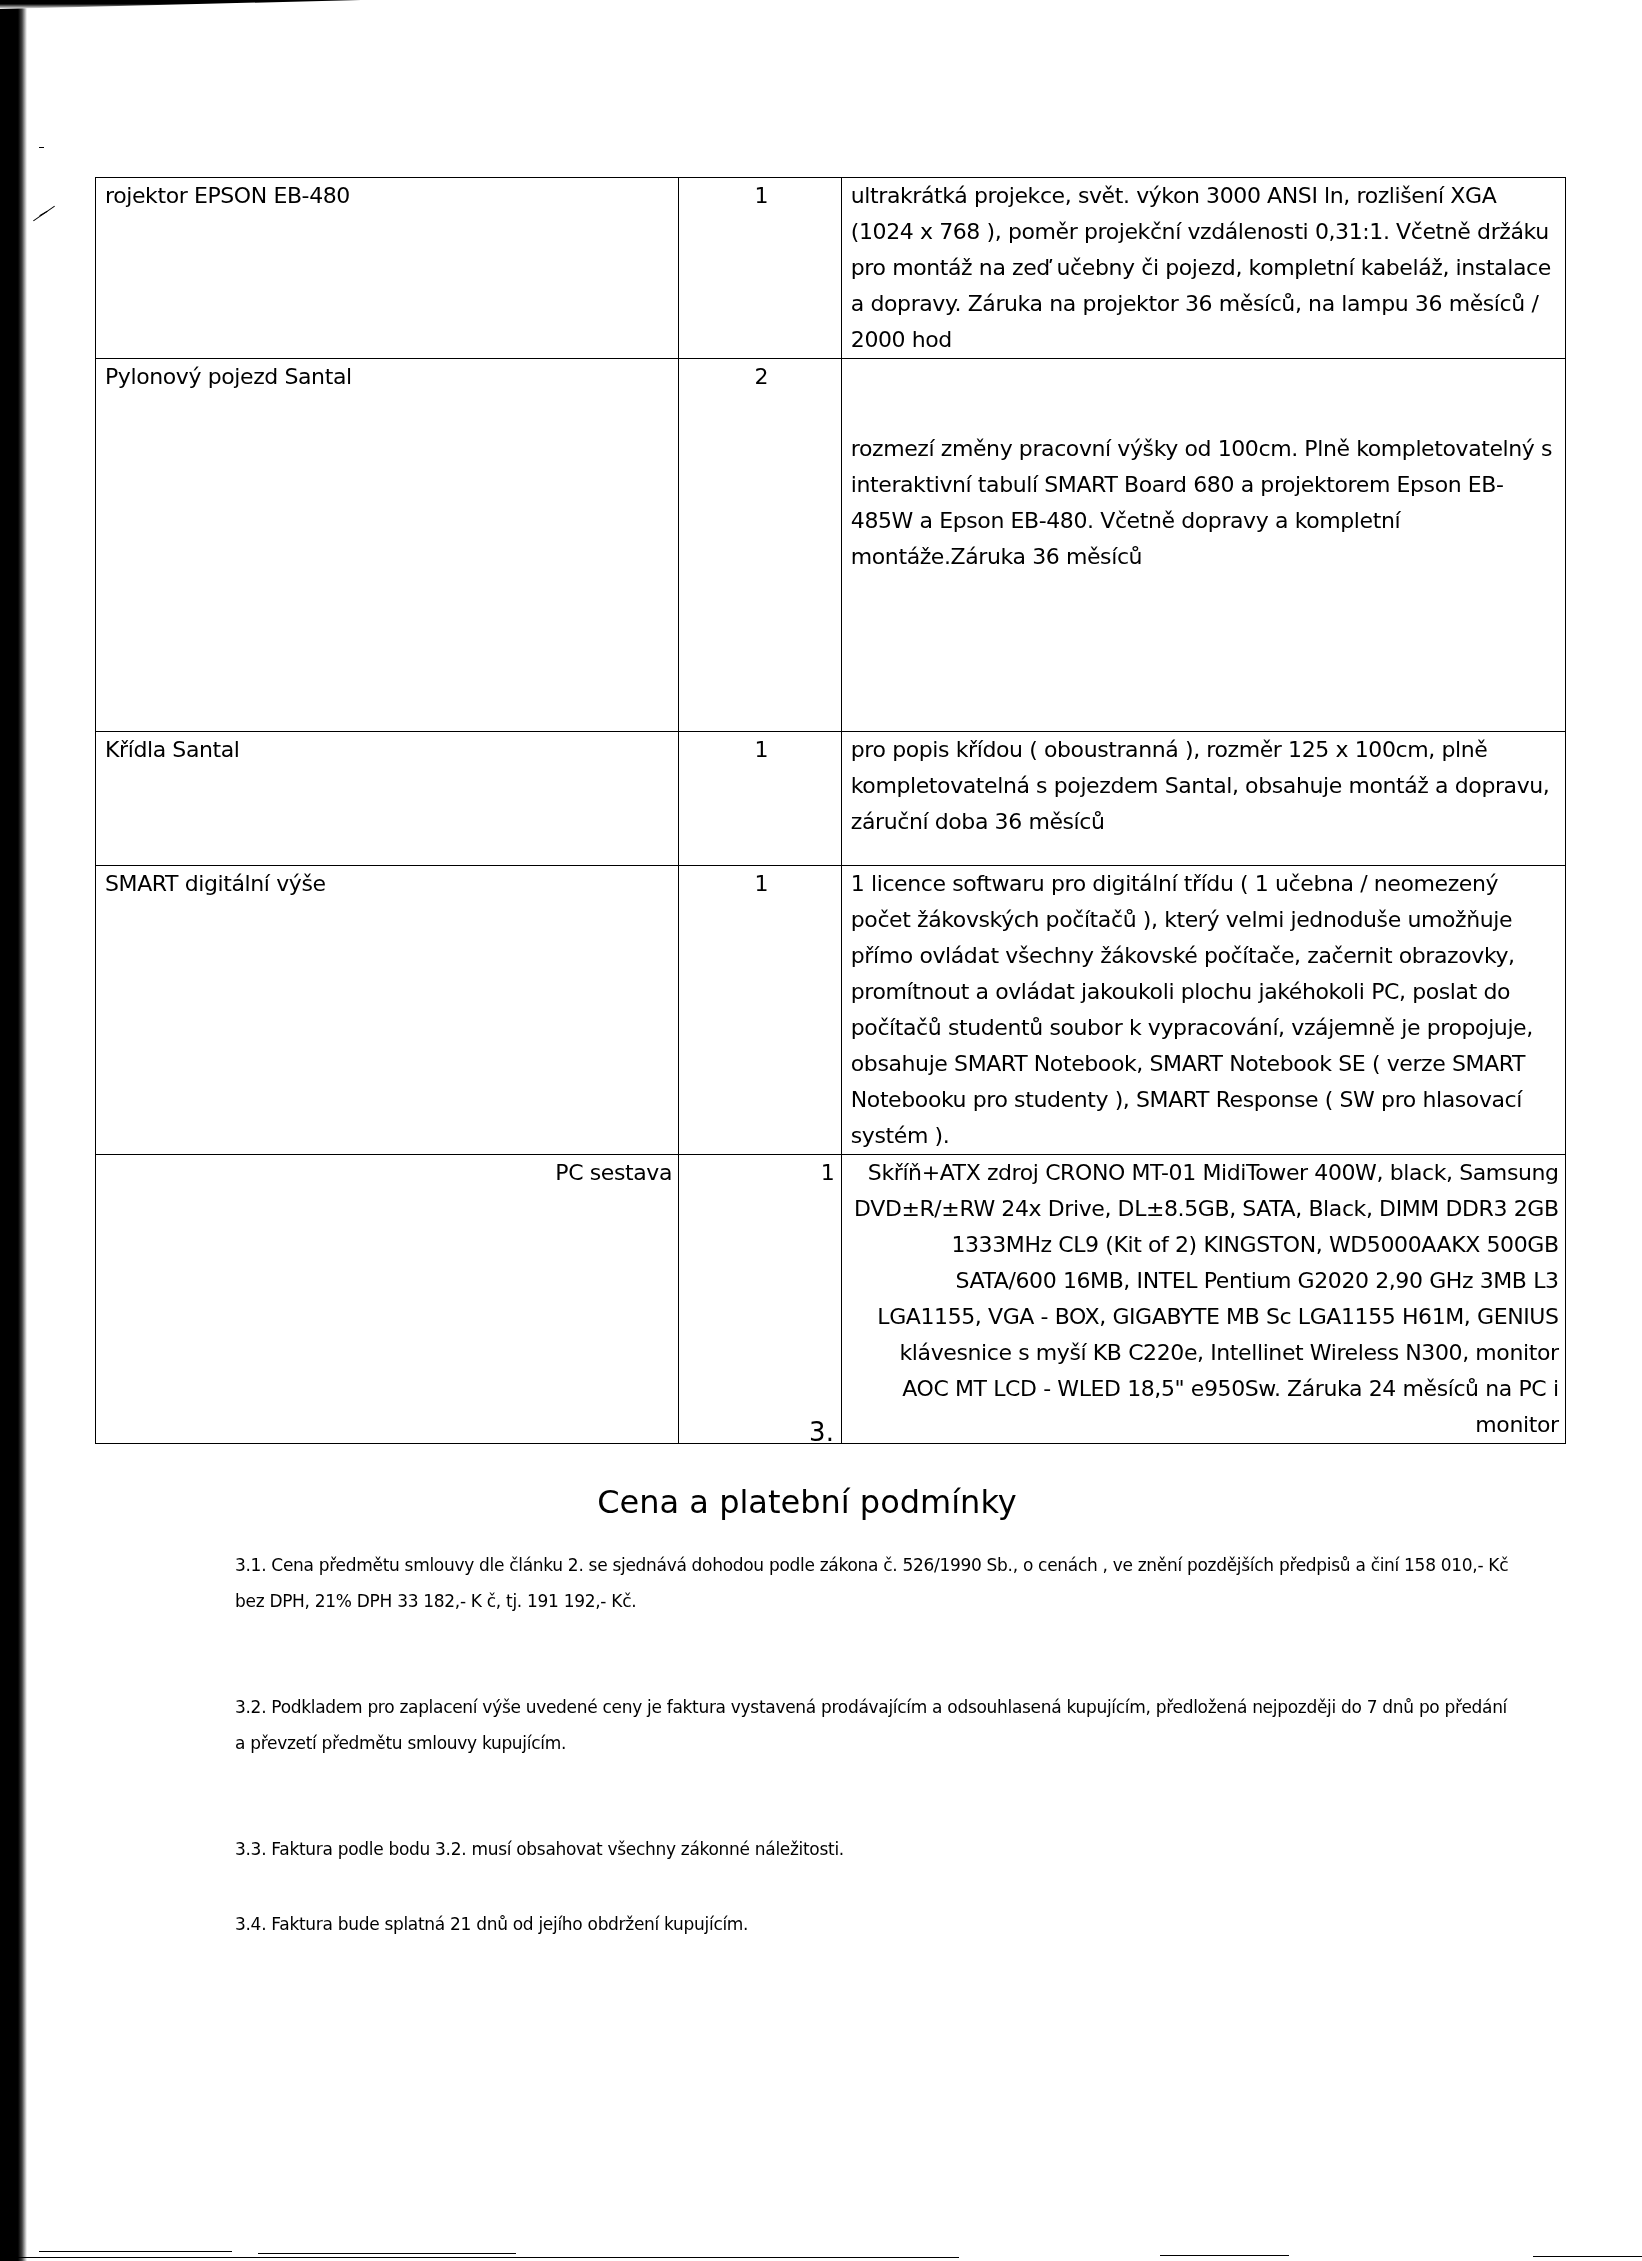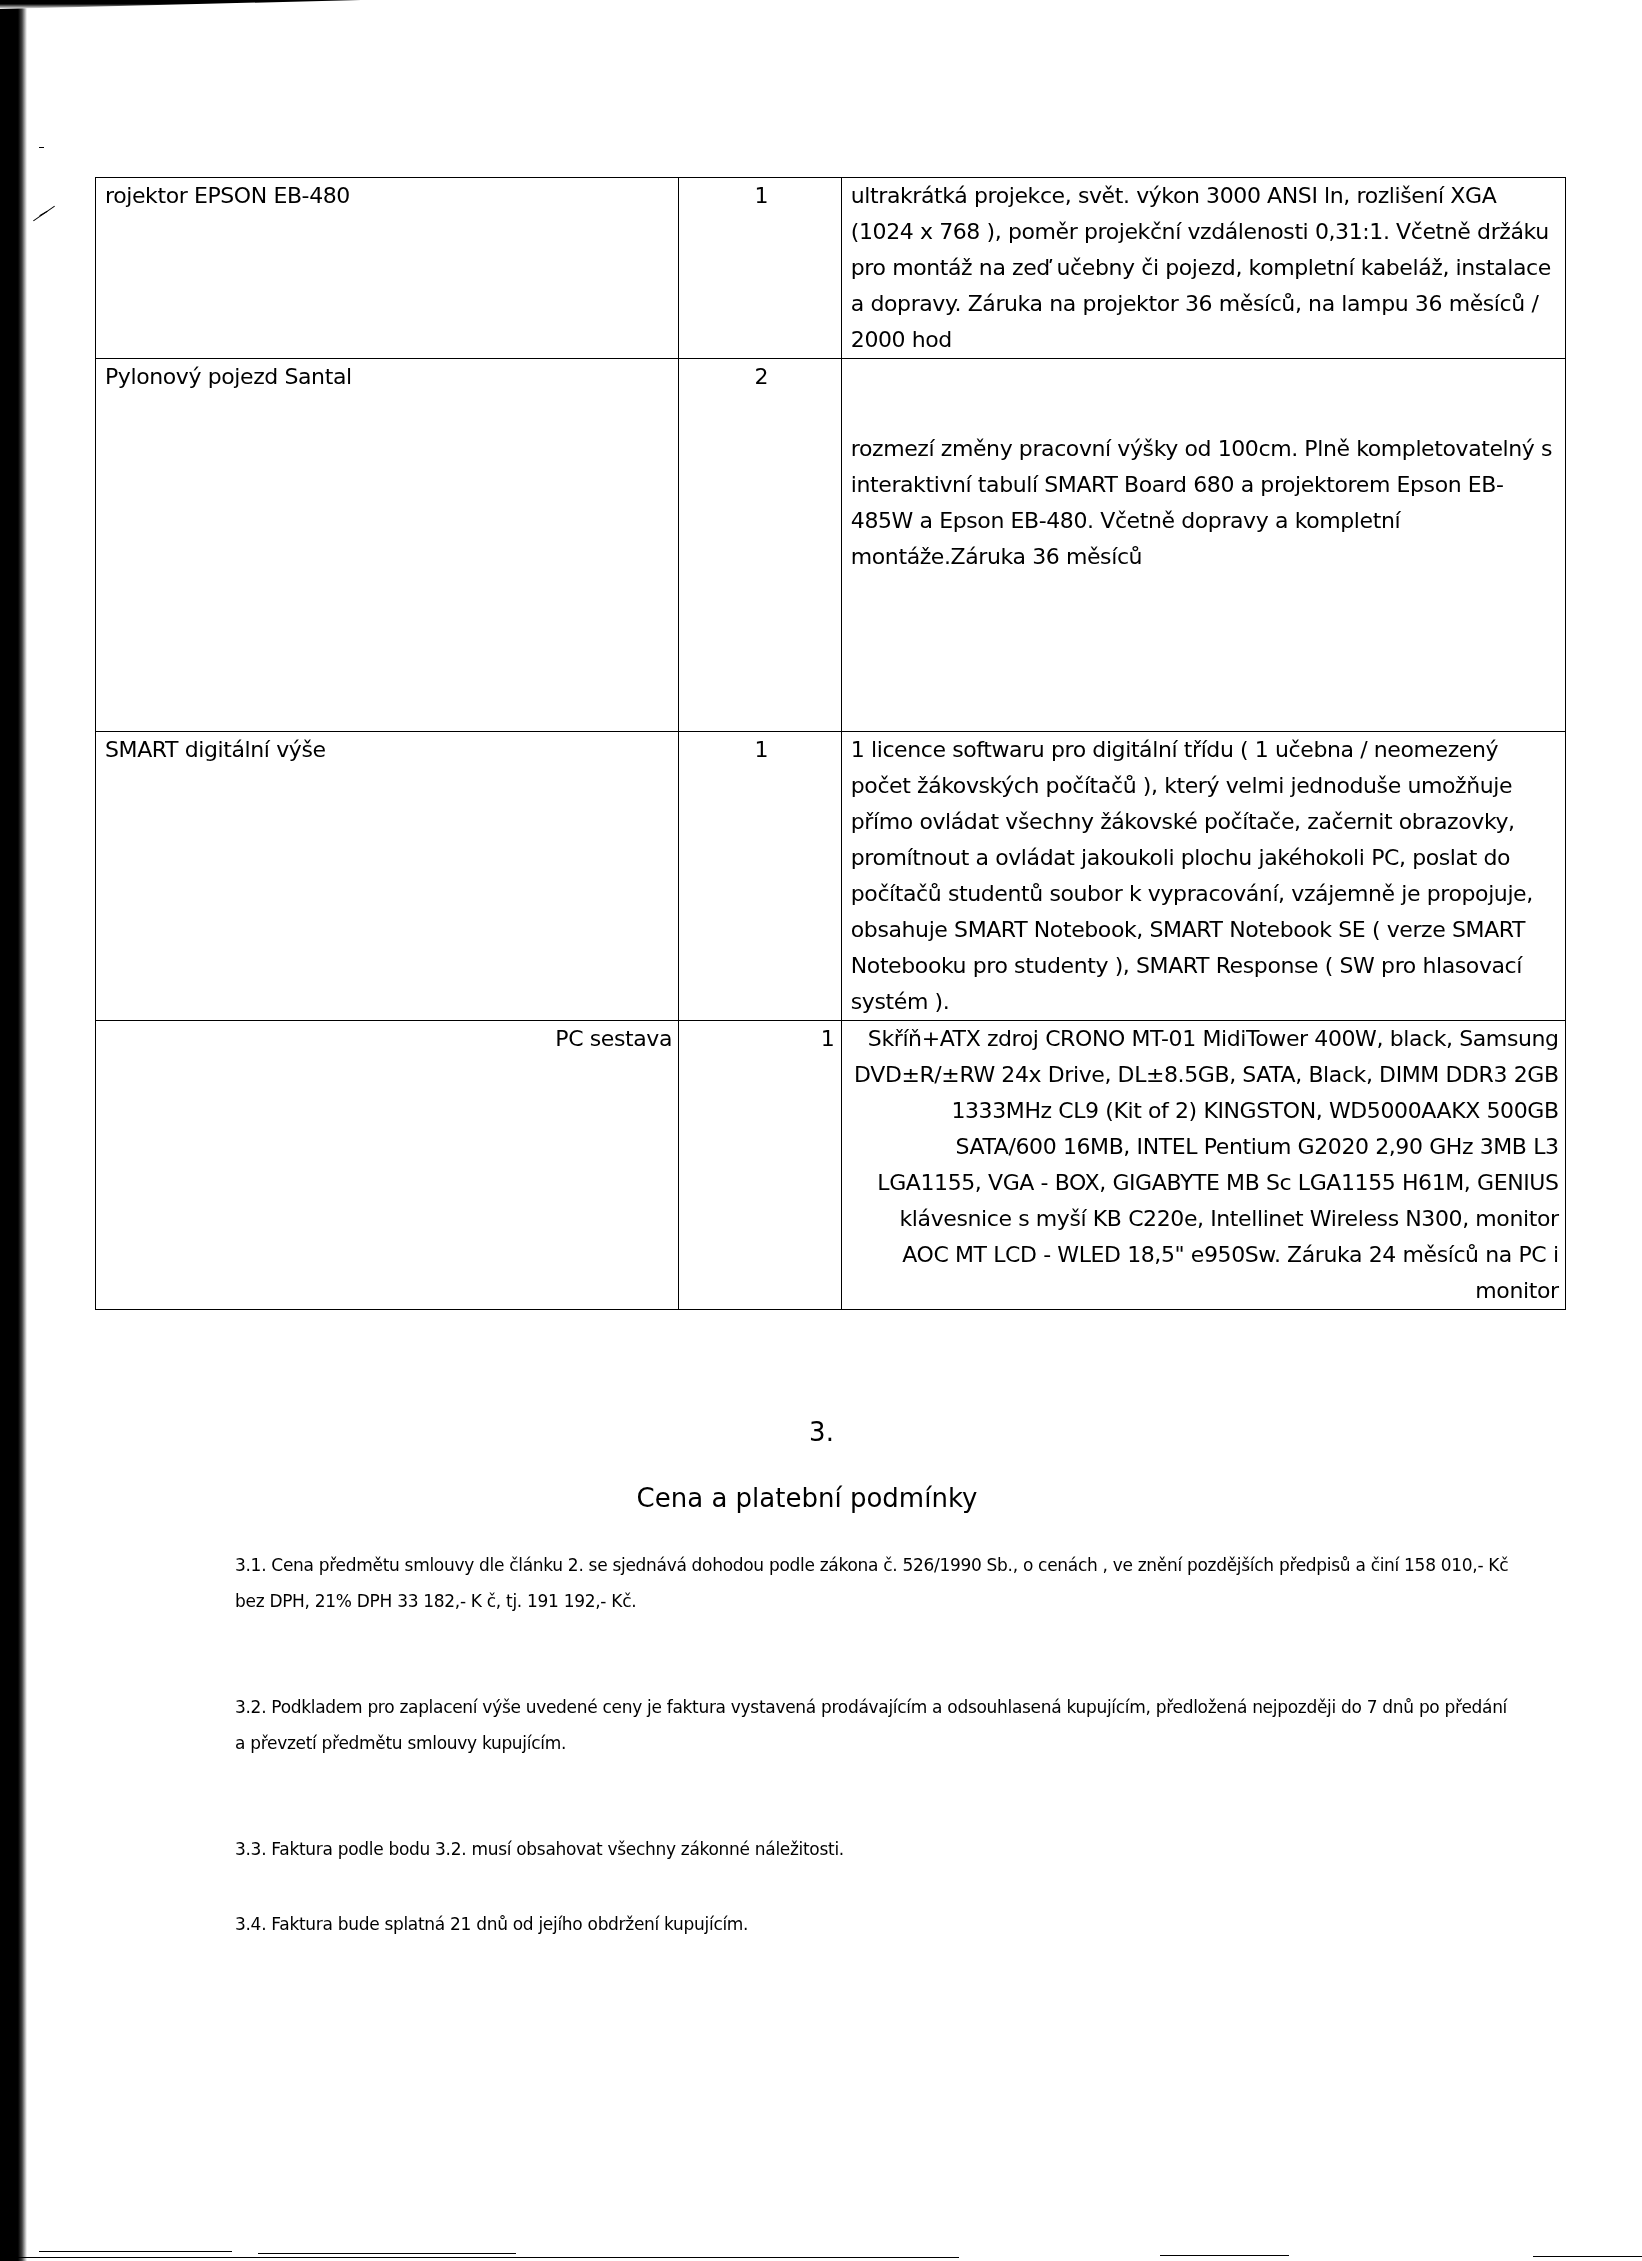--- a/index.html
+++ b/index.html
@@ -35,21 +35,21 @@
   .tbl tr.r3 td { height: 133px; }
   .tbl tr.r4 td { height: 278px; }
   .tbl tr.r5 td { height: 277px; text-align: right; }
   .tbl tr.r2 td.c-desc { padding-top: 72px; }
   .sec-num {
     position: absolute; left: 0; width: 1643px; top: 1417px; text-align: center;
     font-size: 26px;
   }
   .sec-title {
     position: absolute; left: 0; width: 1614px; top: 1483px; text-align: center;
-    font-size: 26px;
+    font-size: 32px;
   }
   .para {
     position: absolute; left: 235px; width: 1276px;
     font-size: 17px; line-height: 36px; letter-spacing: -0.3px;
   }
   .p1 { top: 1547px; }
   .p2 { top: 1689px; }
   .p3 { top: 1831px; }
   .p4 { top: 1906px; }
   .bottom-lines {
@@ -71,20 +71,25 @@
     <tr class="r1">
       <td class="c-name">rojektor EPSON EB-480</td>
       <td class="c-qty">1</td>
       <td class="c-desc">ultrakrátká projekce, svět. výkon 3000 ANSI ln, rozlišení XGA (1024 x 768 ), poměr projekční vzdálenosti 0,31:1. Včetně držáku pro montáž na zeď učebny či pojezd, kompletní kabeláž, instalace a dopravy. Záruka na projektor 36 měsíců, na lampu 36 měsíců / 2000 hod</td>
     </tr>
     <tr class="r2">
       <td class="c-name">Pylonový pojezd Santal</td>
       <td class="c-qty">2</td>
       <td class="c-desc">rozmezí změny pracovní výšky od 100cm. Plně kompletovatelný s interaktivní tabulí SMART Board 680 a projektorem Epson EB-485W a Epson EB-480. Včetně dopravy a kompletní montáže.Záruka 36 měsíců</td>
     </tr>
+    <tr class="r3">
+      <td class="c-name">Křídla Santal</td>
+      <td class="c-qty">1</td>
+      <td class="c-desc">pro popis křídou ( oboustranná ), rozměr 125 x 100cm, plně kompletovatelná s pojezdem Santal, obsahuje montáž a dopravu, záruční doba 36 měsíců</td>
+    </tr>
     <tr class="r4">
       <td class="c-name">SMART digitální výše</td>
       <td class="c-qty">1</td>
       <td class="c-desc">1 licence softwaru pro digitální třídu ( 1 učebna / neomezený počet žákovských počítačů ), který  velmi jednoduše umožňuje přímo ovládat všechny žákovské počítače, začernit obrazovky, promítnout a ovládat jakoukoli plochu jakéhokoli PC, poslat do počítačů studentů soubor k vypracování, vzájemně je propojuje, obsahuje SMART Notebook, SMART Notebook SE ( verze SMART Notebooku pro studenty ), SMART Response ( SW pro hlasovací systém ).</td>
     </tr>
     <tr class="r5">
       <td class="c-name">PC sestava</td>
       <td class="c-qty">1</td>
       <td class="c-desc">Skříň+ATX zdroj CRONO MT-01 MidiTower 400W, black, Samsung DVD±R/±RW 24x Drive, DL±8.5GB, SATA, Black, DIMM DDR3 2GB 1333MHz CL9 (Kit of 2) KINGSTON, WD5000AAKX 500GB SATA/600 16MB, INTEL Pentium G2020 2,90 GHz 3MB L3 LGA1155, VGA - BOX, GIGABYTE MB Sc LGA1155 H61M, GENIUS klávesnice s myší KB C220e, Intellinet Wireless N300, monitor AOC MT LCD - WLED 18,5" e950Sw. Záruka 24 měsíců na PC i monitor</td>
     </tr>

